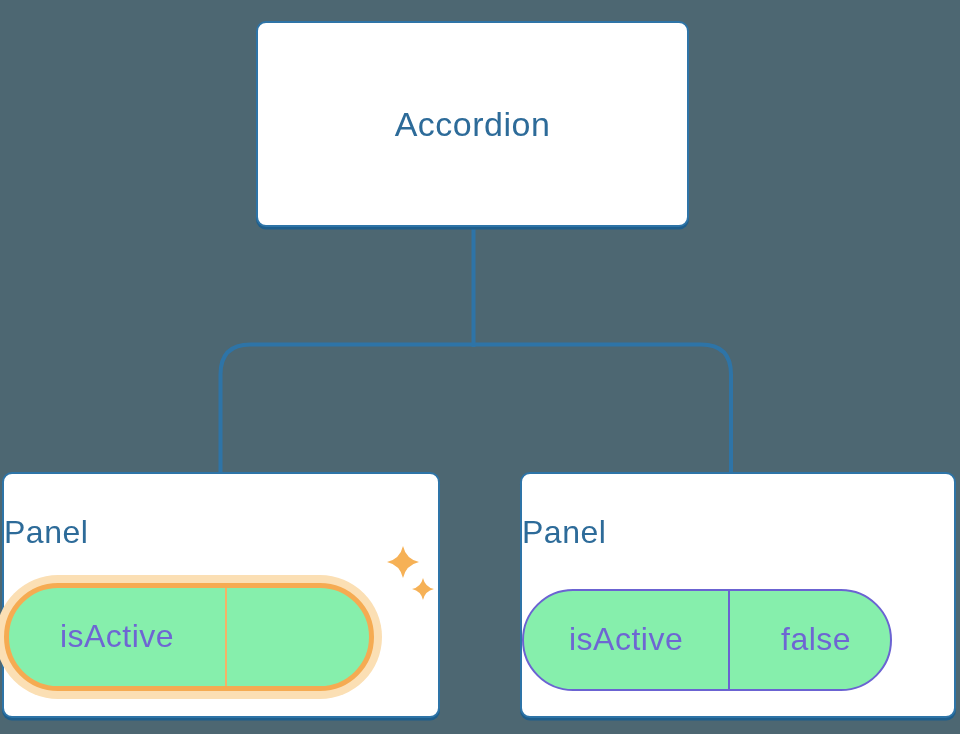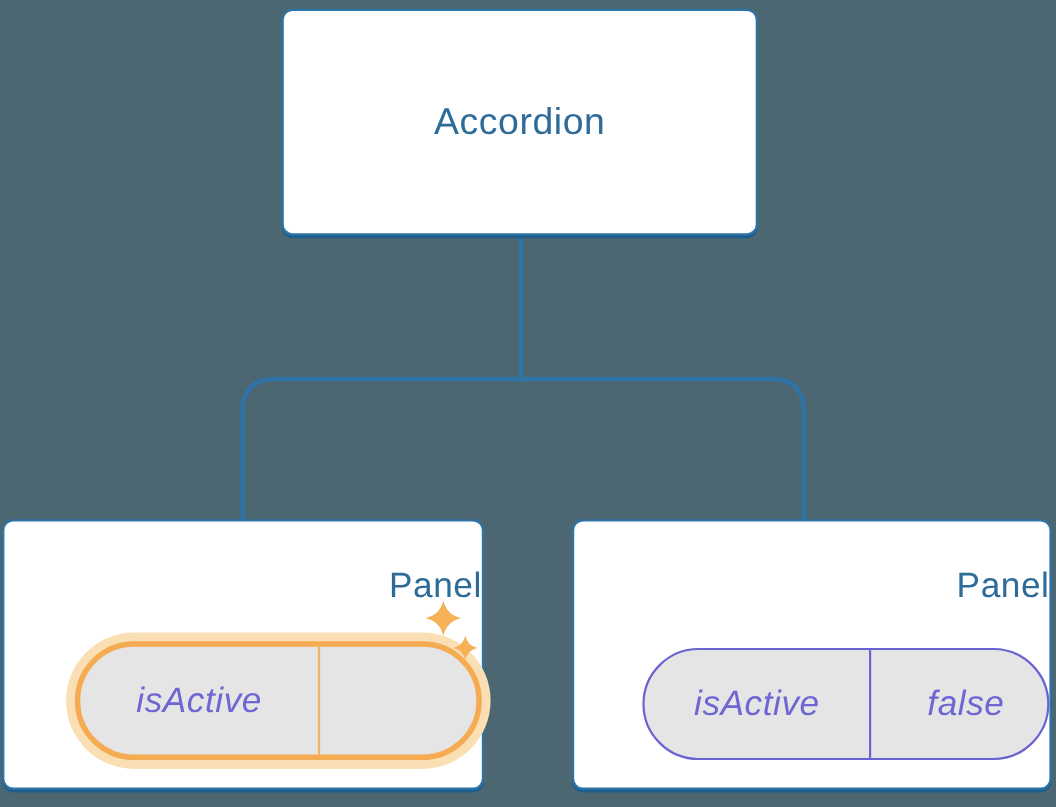--- a/index.html
+++ b/index.html
@@ -31,57 +31,56 @@
     position: absolute;
     background: #ffffff;
     border: 2px solid var(--node_border, #2E74A7);
     border-radius: 10px;
     box-shadow: 0 2.5px 0 var(--node_shadow, #1E5E8C);
     box-sizing: border-box;
     z-index: 1;
   }
 
   #root-node {
-    left: 256px; top: 8px;
+    left: 256px; top: 21px;
     width: 433px; height: 206px;
     display: flex;
     align-items: center;
     justify-content: center;
   }
   .root-label {
     font-size: 34px;
     color: var(--title_text, #2D6B99);
     letter-spacing: 0.5px;
   }
 
   .panel {
     top: 472px;
     height: 246px;
     display: flex;
     flex-direction: column;
-    align-items: flex-end;
+    align-items: flex-start;
   }
   #panel-active   { left: 2px;   width: 438px; }
   #panel-inactive { left: 520px; width: 436px; }
 
   .panel-title {
     margin-top: 40px;
     font-size: 32px;
     line-height: 1.15;
     color: var(--title_text, #2D6B99);
     letter-spacing: 0.5px;
   }
 
   
   .pill {
     display: flex;
     box-sizing: border-box;
     width: 370px;
-    background: #e5e5e5;
-    font-style: italic;
+    background: #86efac;
   }
   .pill--active {
     margin-top: 32px;
     height: 108px;
     border: 5px solid var(--active_stroke, #F5AB52);
     border-radius: 60px;
     box-shadow: 0 0 0 8px var(--active_glow, #FBDFB4);
   }
   .pill--inactive {
     margin-top: 38px;

